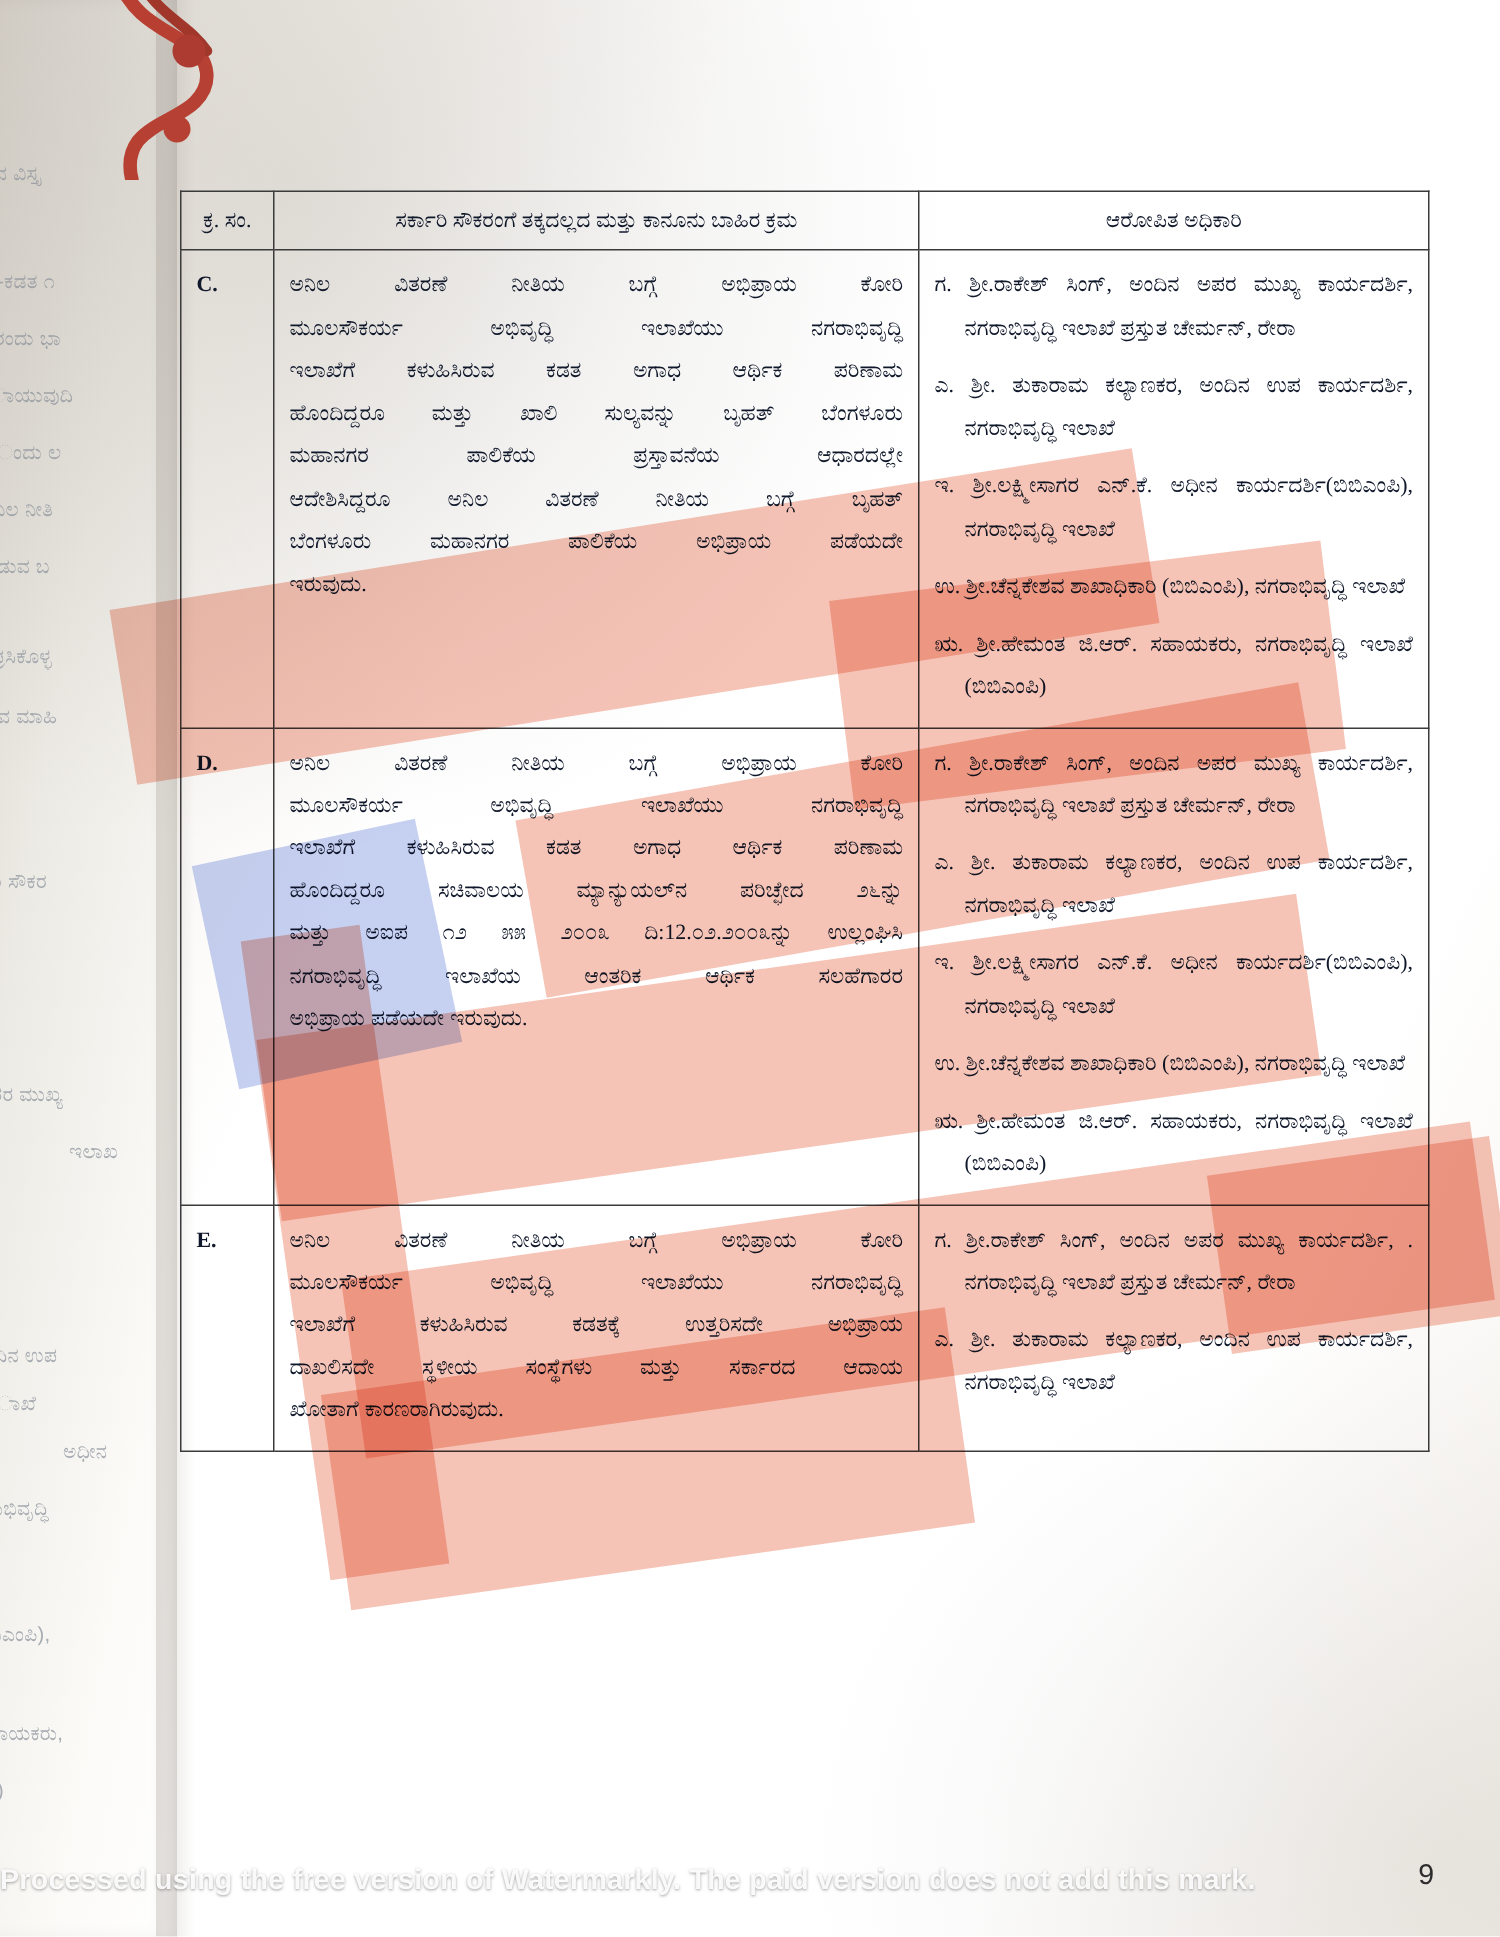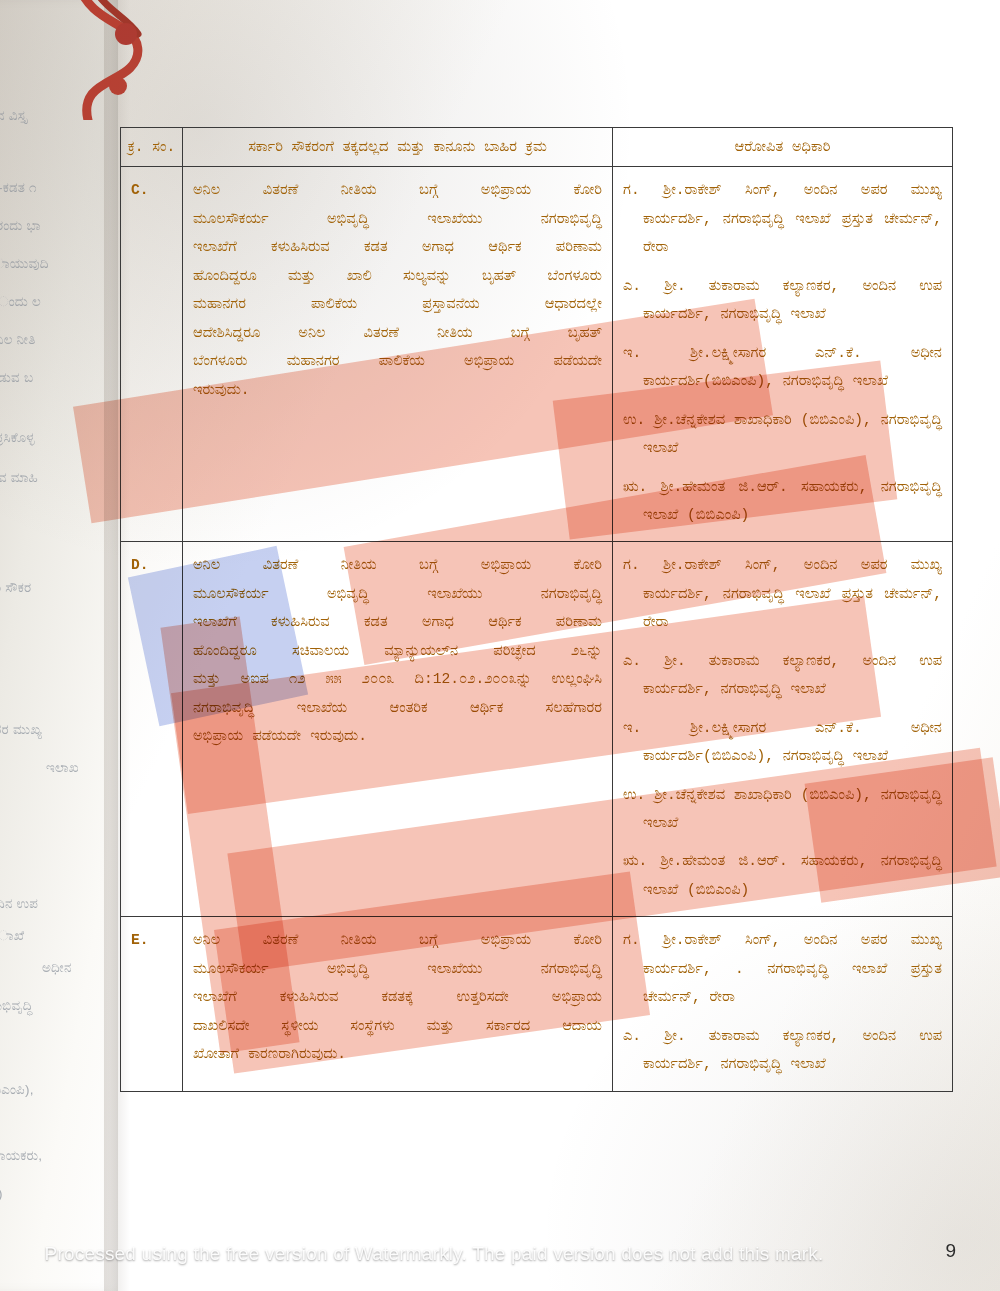--- a/index.html
+++ b/index.html
@@ -75,22 +75,22 @@
     border-collapse: collapse;
     table-layout: fixed;
     background: transparent;
   }
   #doc-table td, #doc-table th {
     border: 1.6px solid #3a3a3a;
     vertical-align: top;
     padding: 9px 10px 12px 10px;
     font-size: 14.6px;
     line-height: 1.95;
-    color: #a16207;
-    font-family: Liberation Mono, monospace;
+    color: #0f172a;
+    font-family: Liberation Serif, serif;
   }
   #doc-table th {
     text-align: center;
     font-weight: 500;
     padding: 9px 6px;
     line-height: 1.4;
     font-size: 14.6px;
   }
   .col-sl { width: 62px; }
   .col-desc { width: 430px; }
@@ -133,26 +133,26 @@
   }
   .hl-orange { background: #f0a08a; opacity: .62; }
   .hl-blue   { background: #9fb0e8; opacity: .60; }
 
   
   #watermark {
     position: absolute;
     left: 0;
     top: 1243px;
     width: 868px;
-    text-align: center;
     font-size: 19px;
     color: rgba(255,255,255,0.92);
     text-shadow: 0 1px 2px rgba(80,80,80,.55);
     letter-spacing: .2px;
     font-family: "Liberation Sans", sans-serif;
+    font-weight: bold;
   }
   #page-number {
     position: absolute;
     right: 44px;
     top: 1240px;
     font-size: 19px;
     color: #2c2c2c;
     font-family: "Liberation Sans", sans-serif;
   }
 </style>

